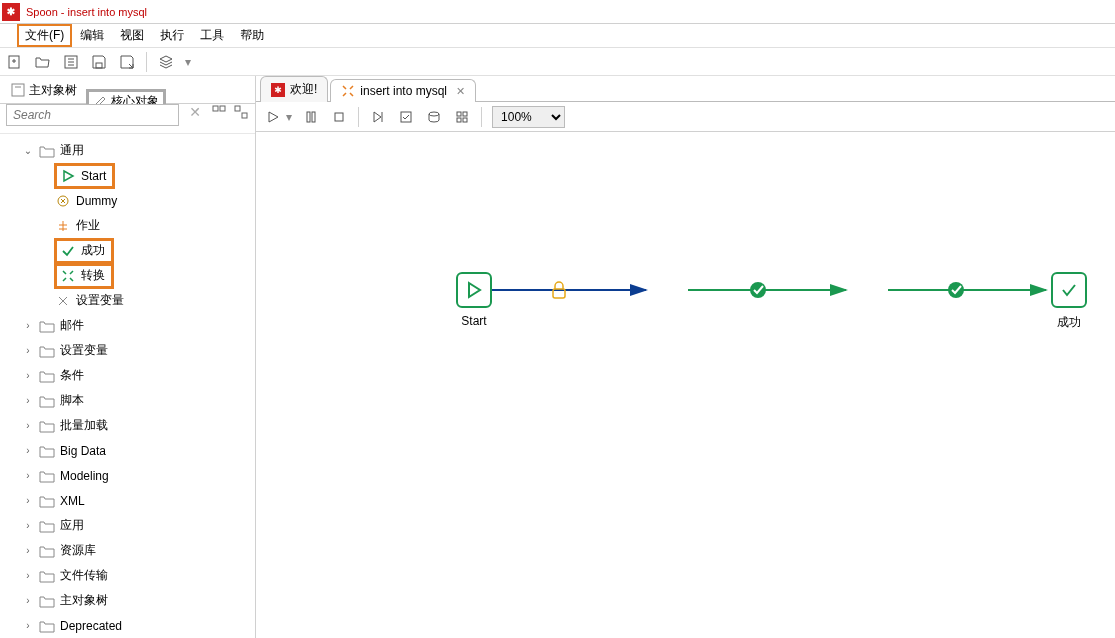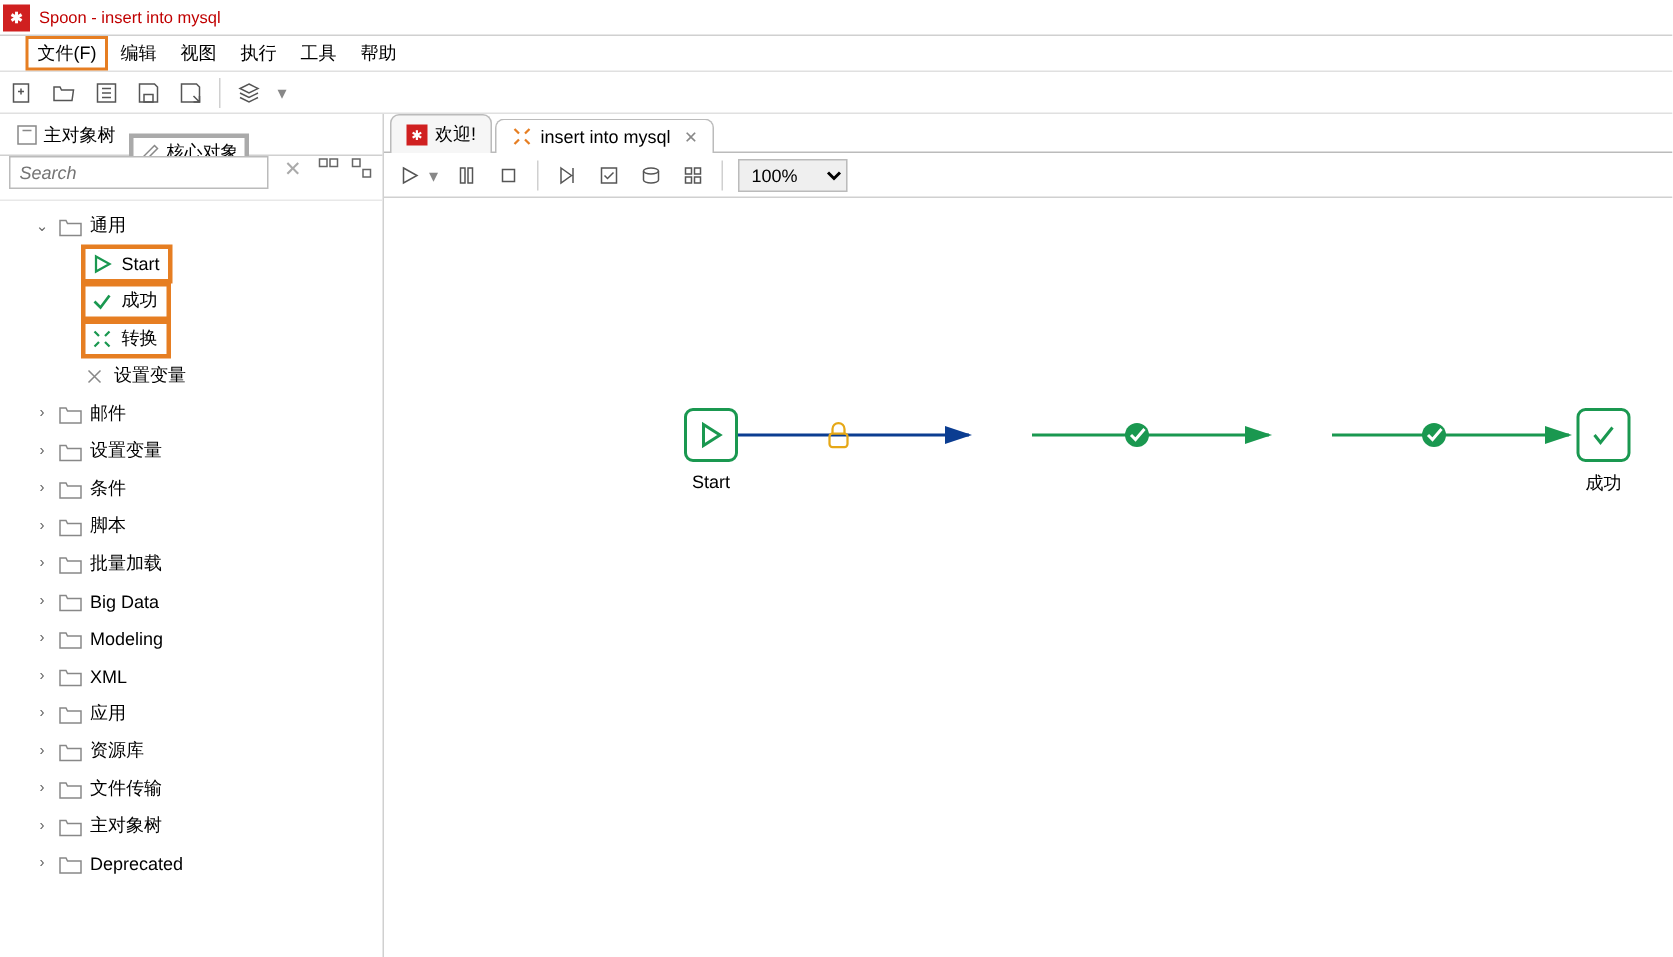--- a/index.html
+++ b/index.html
@@ -164,20 +164,37 @@
         <span class="hlnode">
           <span class="ticon">
               <svg width="14" height="14">
                 <path d="M3 2 L12 7 L3 12 Z" fill="none" stroke="#1a9850" stroke-width="1.5"></path>
               </svg>
             </span>
           <span>Start</span>
         </span>
       </div>
       <div class="tree-row lvl2">
+        <span class="ticon">
+            <svg width="14" height="14">
+              <circle cx="7" cy="7" r="5" fill="none" stroke="#b8860b"></circle>
+              <path d="M5 5 L9 9 M5 9 L9 5" stroke="#b8860b"></path>
+            </svg>
+          </span>
+        <span>Dummy</span>
+      </div>
+      <div class="tree-row lvl2">
+        <span class="ticon">
+            <svg width="14" height="14">
+              <path d="M7 2 L7 12 M3 6 L11 6 M3 10 L11 10" stroke="#e67e22" fill="none"></path>
+            </svg>
+          </span>
+        <span>作业</span>
+      </div>
+      <div class="tree-row lvl2">
         <span class="hlnode">
           <span class="ticon">
               <svg width="14" height="14">
                 <path d="M2 7 L6 11 L12 3" fill="none" stroke="#1a9850" stroke-width="1.8"></path>
               </svg>
             </span>
           <span>成功</span>
         </span>
       </div>
       <div class="tree-row lvl2">

